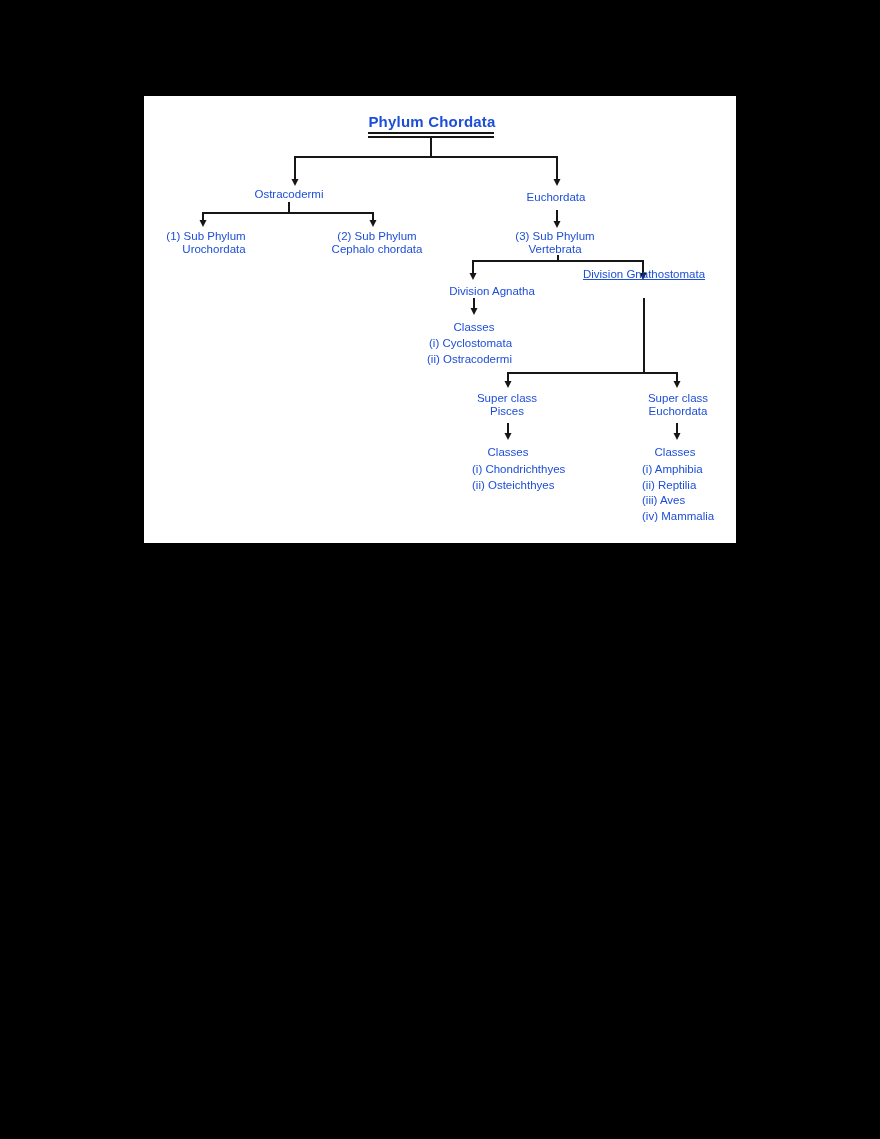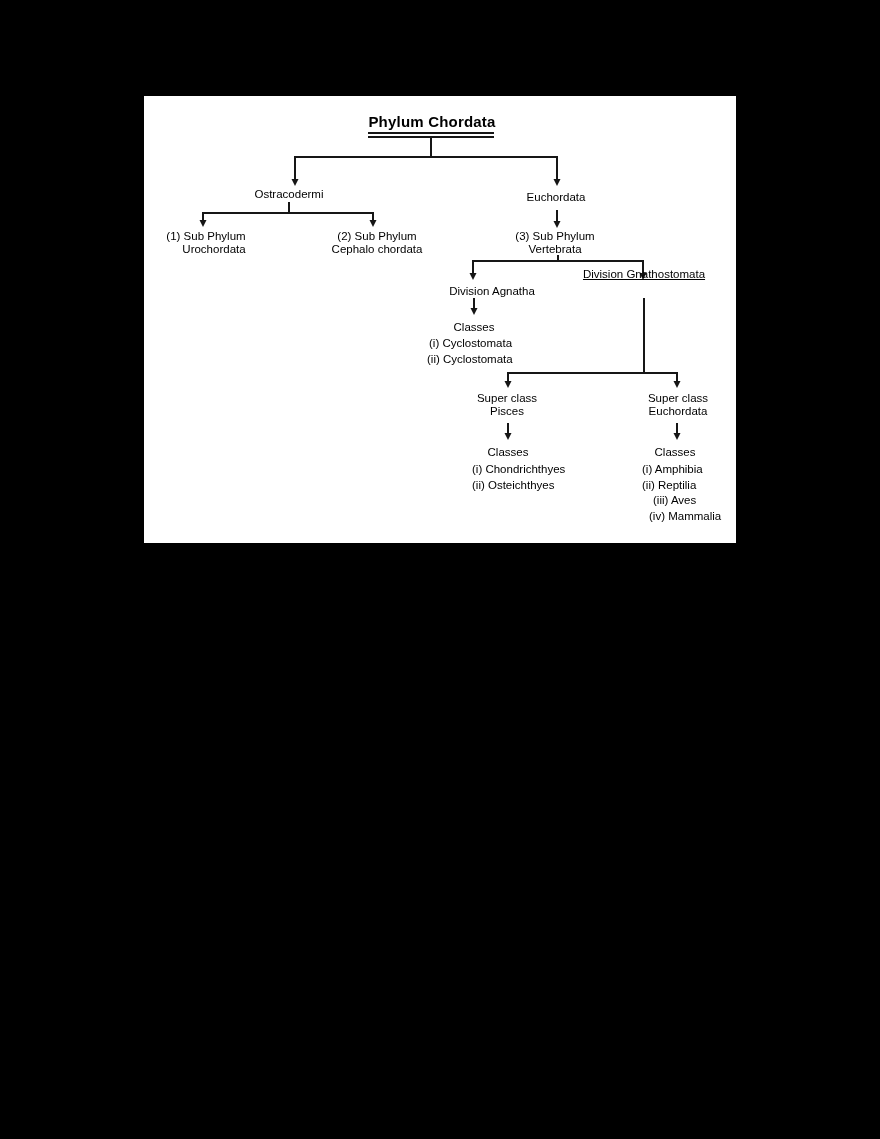--- a/index.html
+++ b/index.html
@@ -26,21 +26,21 @@
   #connectors {
     position: absolute;
     left: 0;
     top: 0;
   }
   .line { stroke: #161616; stroke-width: 1.8; shape-rendering: crispEdges; }
   .uline { stroke: #161616; stroke-width: 2; shape-rendering: crispEdges; }
   .head { fill: #161616; }
   .lbl {
     position: absolute;
-    color: #000000;
+    color: #1d4ed8;
     font-size: 11.5px;
     line-height: 12.5px;
     white-space: nowrap;
   }
   .ctr {
     transform: translateX(-50%);
     text-align: center;
   }
   .title {
     font-weight: bold;
@@ -136,35 +136,35 @@
     <div class="lbl ctr" style="left:411px; top:134px;">
       <div>(3) Sub Phylum</div>
       <div>Vertebrata</div>
     </div>
 
     <div class="lbl ctr" style="left:348px; top:189px;">Division Agnatha</div>
     <div class="lbl ctr" style="left:500px; top:172px;text-decoration:underline;">Division Gnathostomata</div>
 
     <div class="lbl ctr" style="left:330px; top:225px;">Classes</div>
     <div class="lbl cls-item" style="left:285px; top:240px;">(i) Cyclostomata</div>
-    <div class="lbl cls-item" style="left:283px; top:256px;">(ii) Cyclostomata</div>
+    <div class="lbl cls-item" style="left:283px; top:256px;">(ii) Ostracodermi</div>
 
     <div class="lbl ctr" style="left:363px; top:296px;">
       <div>Super class</div>
       <div>Pisces</div>
     </div>
     <div class="lbl ctr" style="left:534px; top:296px;">
       <div>Super class</div>
       <div>Euchordata</div>
     </div>
 
     <div class="lbl ctr" style="left:364px; top:350px;">Classes</div>
     <div class="lbl cls-item" style="left:328px; top:366px;">(i) Chondrichthyes</div>
     <div class="lbl cls-item" style="left:328px; top:382px;">(ii) Osteichthyes</div>
 
     <div class="lbl ctr" style="left:531px; top:350px;">Classes</div>
     <div class="lbl cls-item" style="left:498px; top:366px;">(i) Amphibia</div>
     <div class="lbl cls-item" style="left:498px; top:382px;">(ii) Reptilia</div>
-    <div class="lbl cls-item" style="left:498px; top:397px;margin-left:11px;">(iii) Aves</div>
-    <div class="lbl cls-item" style="left:498px; top:413px;margin-left:7px;">(iv) Mammalia</div>
+    <div class="lbl cls-item" style="left:498px; top:397px;">(iii) Aves</div>
+    <div class="lbl cls-item" style="left:498px; top:413px;">(iv) Mammalia</div>
 
   </div>
 </div>
 
 </body></html>

